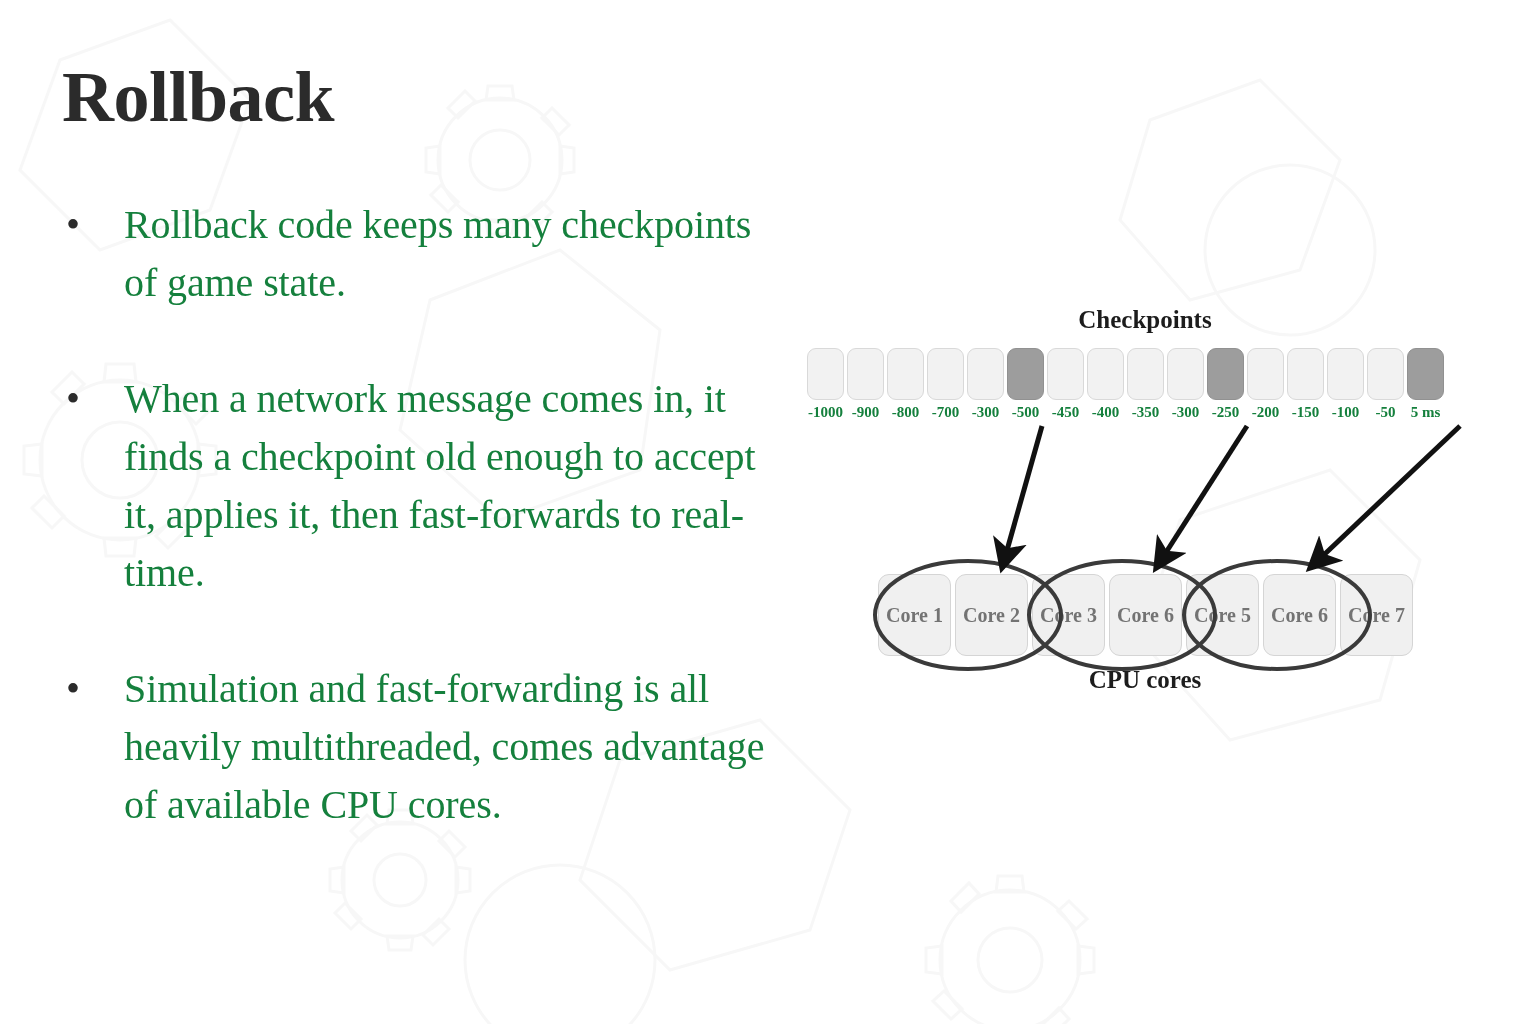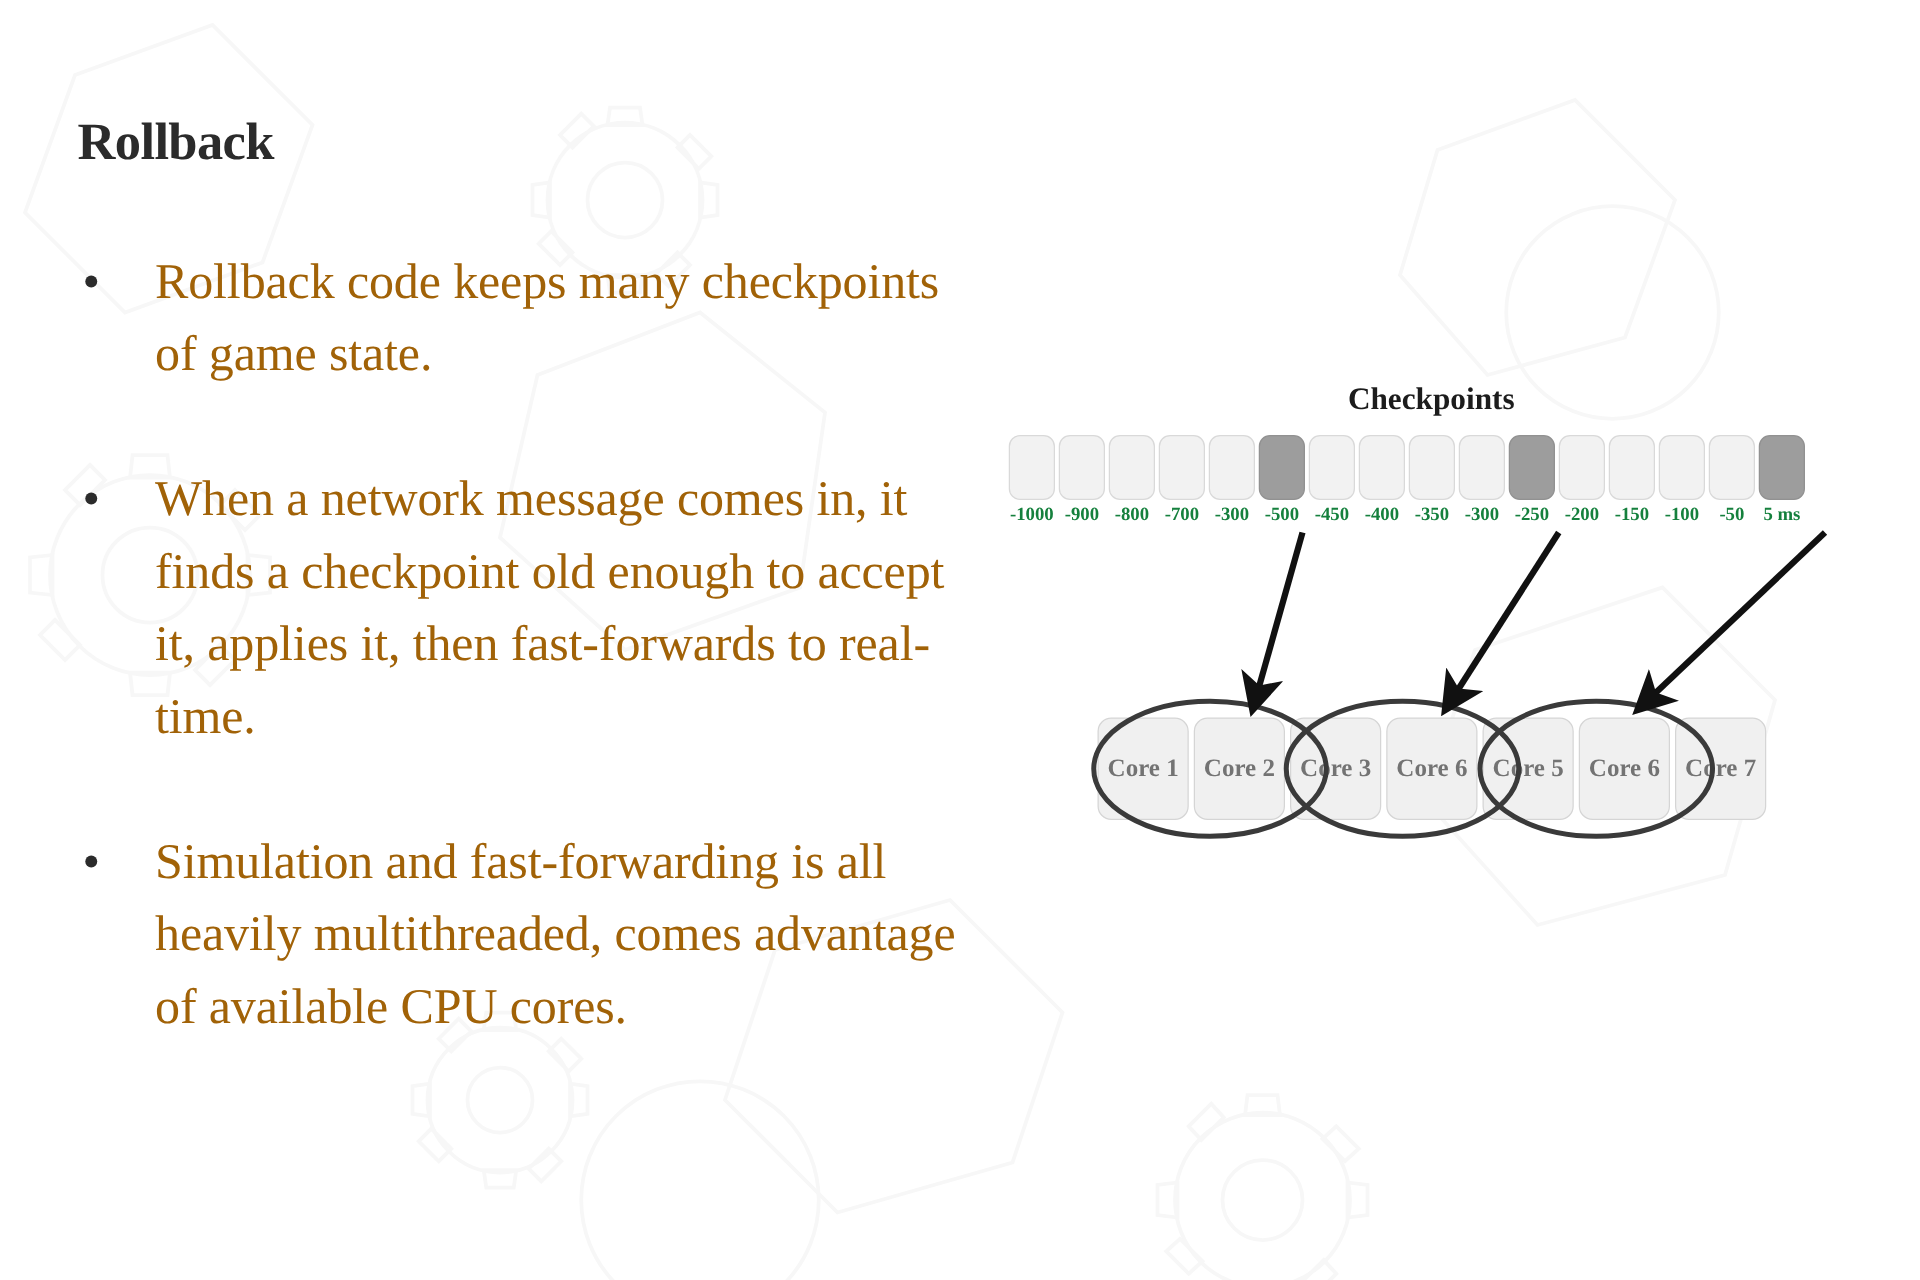--- a/index.html
+++ b/index.html
@@ -30,22 +30,22 @@
     width: 1536px;
     height: 1024px;
     pointer-events: none;
     z-index: 0;
   }
 
   
   #title {
     position: absolute;
     left: 62px;
-    top: 92px;
-    font-size: 42px;
+    top: 60px;
+    font-size: 72px;
     font-weight: bold;
     color: #2b2b2b;
     letter-spacing: -0.5px;
     line-height: 1.05;
     z-index: 3;
     white-space: nowrap;
   }
 
   #bullets {
     position: absolute;
@@ -65,21 +65,21 @@
     font-size: 40px;
     line-height: 58px;
     color: #2b2b2b;
     text-align: left;
     padding-left: 4px;
   }
   .bullet-text {
     flex: 1 1 auto;
     font-size: 40px;
     line-height: 58px;
-    color: #a16207;
+    color: #15803d;
     letter-spacing: -0.1px;
   }
 
   
   #diagram {
     position: absolute;
     left: 790px;
     top: 296px;
     width: 710px;
     height: 420px;
@@ -323,16 +323,17 @@
         <ellipse cx="487" cy="319" rx="93" ry="54"></ellipse>
       </g>
 
       <g stroke="#111111" stroke-width="5" fill="none">
         <line x1="252" y1="130" x2="212" y2="272" marker-end="url(#arrowhead)"></line>
         <line x1="457" y1="130" x2="366" y2="272" marker-end="url(#arrowhead)"></line>
         <line x1="670" y1="130" x2="520" y2="272" marker-end="url(#arrowhead)"></line>
       </g>
     </svg>
 
+    <div class="diagram-heading" id="cpu-heading">CPU cores</div>
 
   </div>
 
 </div>
 
 </body></html>

